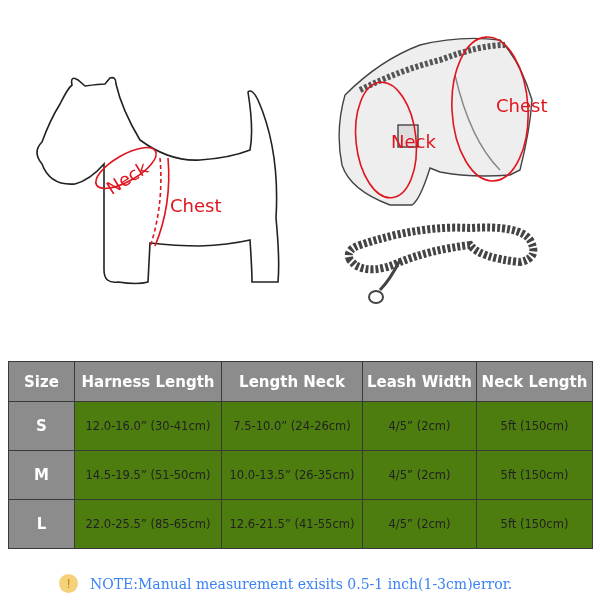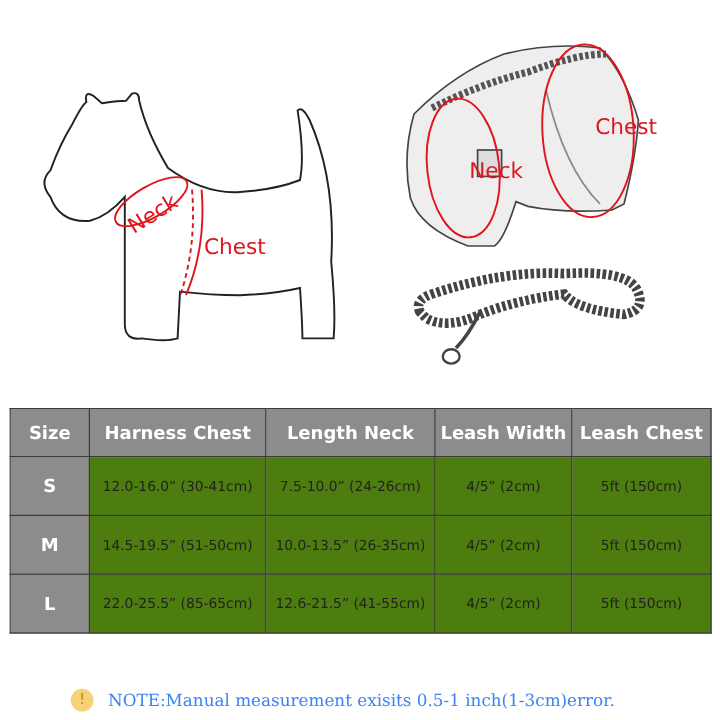--- a/index.html
+++ b/index.html
@@ -1,18 +1,18 @@
 <!DOCTYPE html>
 <html><head>
 <meta charset="utf-8">
 <style>
   html, body { margin:0; padding:0; background:#fff; }
   body { width:600px; height:600px; position:relative; overflow:hidden; font-family:"DejaVu Sans", sans-serif; }
   .illus { position:absolute; left:0; top:0; width:600px; height:340px; }
-  table.sz { position:absolute; left:8px; top:340px; width:584px; border-collapse:collapse; table-layout:fixed; }
+  table.sz { position:absolute; left:8px; top:361px; width:584px; border-collapse:collapse; table-layout:fixed; }
   table.sz th, table.sz td { border:1.5px solid #3a3a3a; text-align:center; padding:0; }
   table.sz th { background:#8c8c8c; color:#fff; font-weight:bold; font-size:15px; height:39px; font-family:"DejaVu Sans", sans-serif; }
   table.sz td { height:48px; font-size:11.5px; color:#222; background:#4d7c0f; }
   table.sz td.size { background:#8c8c8c; color:#fff; font-weight:bold; font-size:15px; }
   .note { position:absolute; left:59px; top:574px; display:flex; align-items:center; }
   .note .bang { width:19px; height:19px; border-radius:50%; background:#f5d27a; color:#c98a1a; font-size:13px; display:flex; align-items:center; justify-content:center; margin-right:12px; font-family:"DejaVu Sans", sans-serif; }
   .note .txt { font-family:"DejaVu Serif", serif; font-size:14px; color:#3b82f6; }
 </style>
 </head>
 <body>
@@ -55,24 +55,24 @@
   <colgroup>
     <col style="width:66px">
       <col style="width:147px">
       <col style="width:141px">
       <col style="width:114px">
       <col style="width:116px">
   </colgroup>
   <thead>
     <tr>
       <th>Size</th>
-      <th>Harness Chest</th>
+      <th>Harness Length</th>
       <th>Length Neck</th>
       <th>Leash Width</th>
-      <th>Leash Chest</th>
+      <th>Neck Length</th>
     </tr>
   </thead>
   <tbody>
     <tr>
       <td class="size">S</td>
       <td>12.0-16.0”  (30-41cm)</td>
       <td>7.5-10.0”  (24-26cm)</td>
       <td>4/5”  (2cm)</td>
       <td>5ft (150cm)</td>
     </tr>

